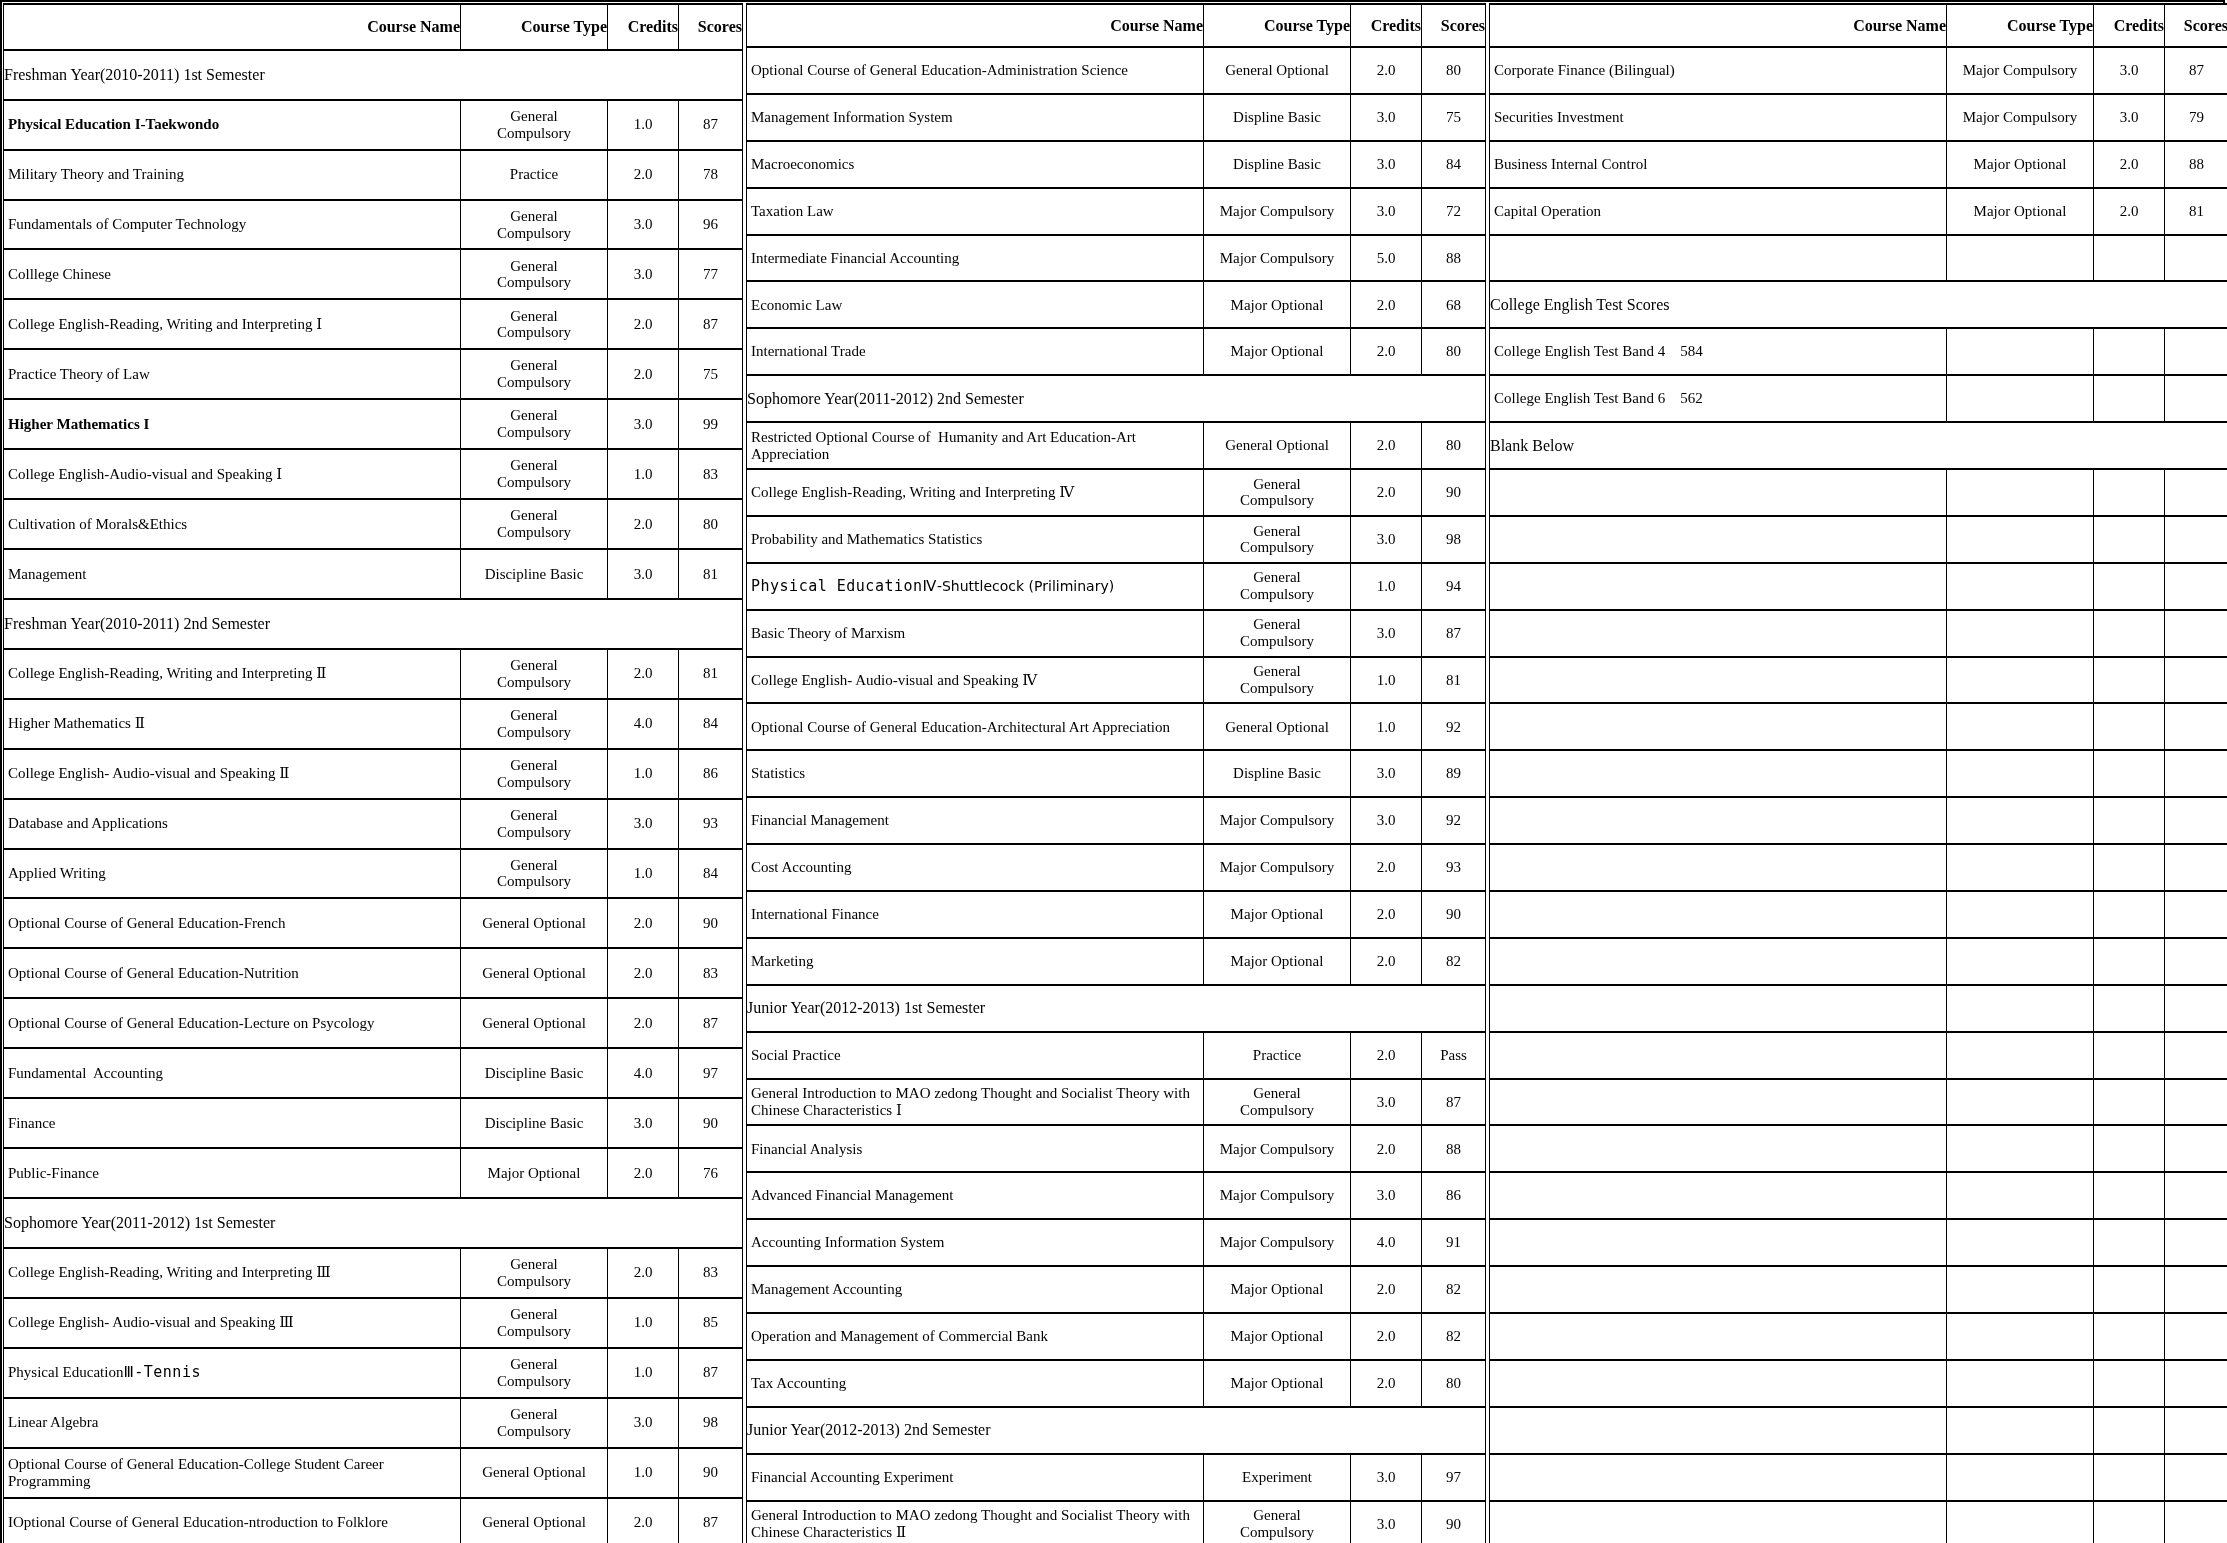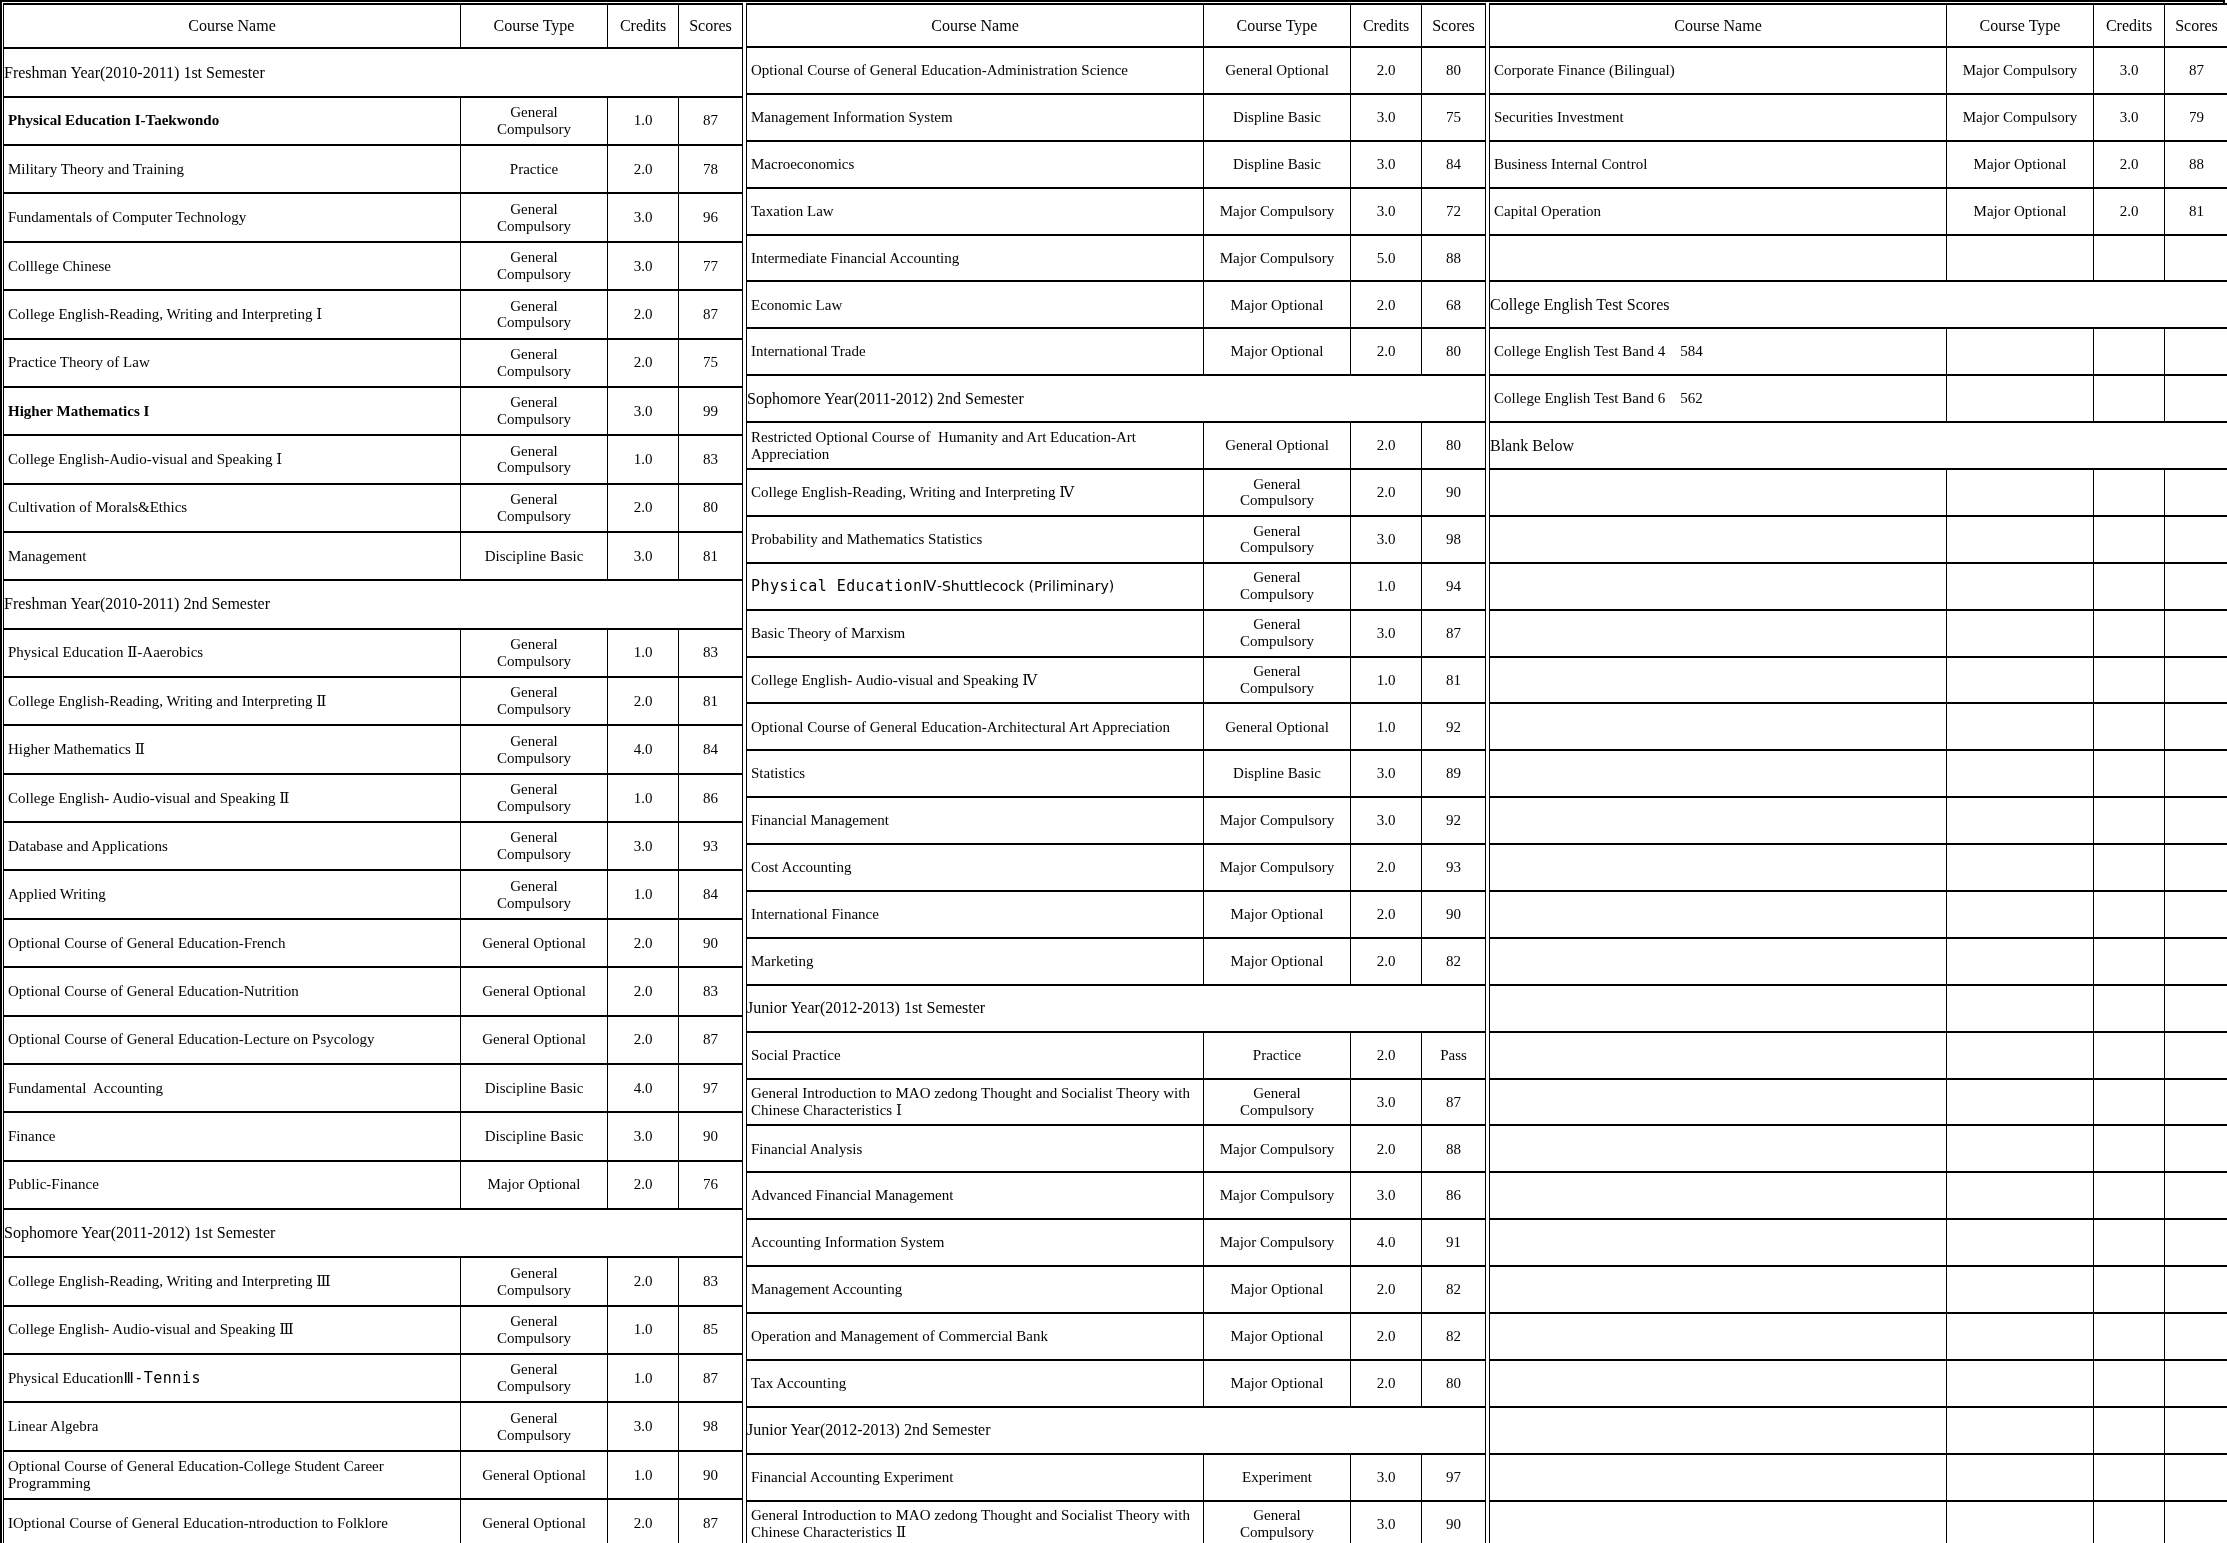--- a/index.html
+++ b/index.html
@@ -6,21 +6,21 @@
   body { font-family:"Liberation Serif","DejaVu Serif",serif; color:#000; }
   .wrap {
     display:flex; gap:3px; width:2219px; padding:1px;
     border:2px solid #000; background:#fff; box-sizing:content-box;
   }
   table { border-collapse:collapse; table-layout:fixed; width:739px; background:#fff; }
   td, th { border:2px solid #000; border-left-width:1px; border-right-width:1px;
            vertical-align:middle; overflow:hidden; padding:0; }
   tr { height:46.9px; }
   tr.hdr { height:43px; }
-  th { font-weight:normal; font-size:16px; text-align:center; }
+  th { font-weight:bold; font-size:16px; text-align:right; }
   td.name { text-align:left; padding:1px 4px; font-size:15px; line-height:1.12; white-space:pre-wrap; }
   td.c { text-align:center; font-size:15px; line-height:1.12; padding:1px 2px; }
   td.spancell { text-align:left; }
   .spantext { width:70%; font-size:16px; }
   .bold { font-weight:bold;margin-left:20px; }
   .mono { font-family:"DejaVu Sans Mono",monospace; font-size:15px; letter-spacing:0.5px; }
   .sans { font-family:"DejaVu Sans",sans-serif; font-size:14px; }
 </style>
 </head>
 <body>
@@ -104,26 +104,20 @@
           <td class="c">Discipline Basic</td>
           <td class="c">3.0</td>
           <td class="c">81</td>
         </tr>
         <tr>
           <td class="spancell" colspan="4">
             <div class="spantext">Freshman Year(2010-2011) 2nd Semester</div>
           </td>
         </tr>
         <tr>
-          <td class="name">Physical Education Ⅱ-Aaerobics</td>
-          <td class="c">General<br>Compulsory</td>
-          <td class="c">1.0</td>
-          <td class="c">83</td>
-        </tr>
-        <tr>
           <td class="name">College English-Reading, Writing and Interpreting Ⅱ</td>
           <td class="c">General<br>Compulsory</td>
           <td class="c">2.0</td>
           <td class="c">81</td>
         </tr>
         <tr>
           <td class="name">Higher Mathematics Ⅱ</td>
           <td class="c">General<br>Compulsory</td>
           <td class="c">4.0</td>
           <td class="c">84</td>

